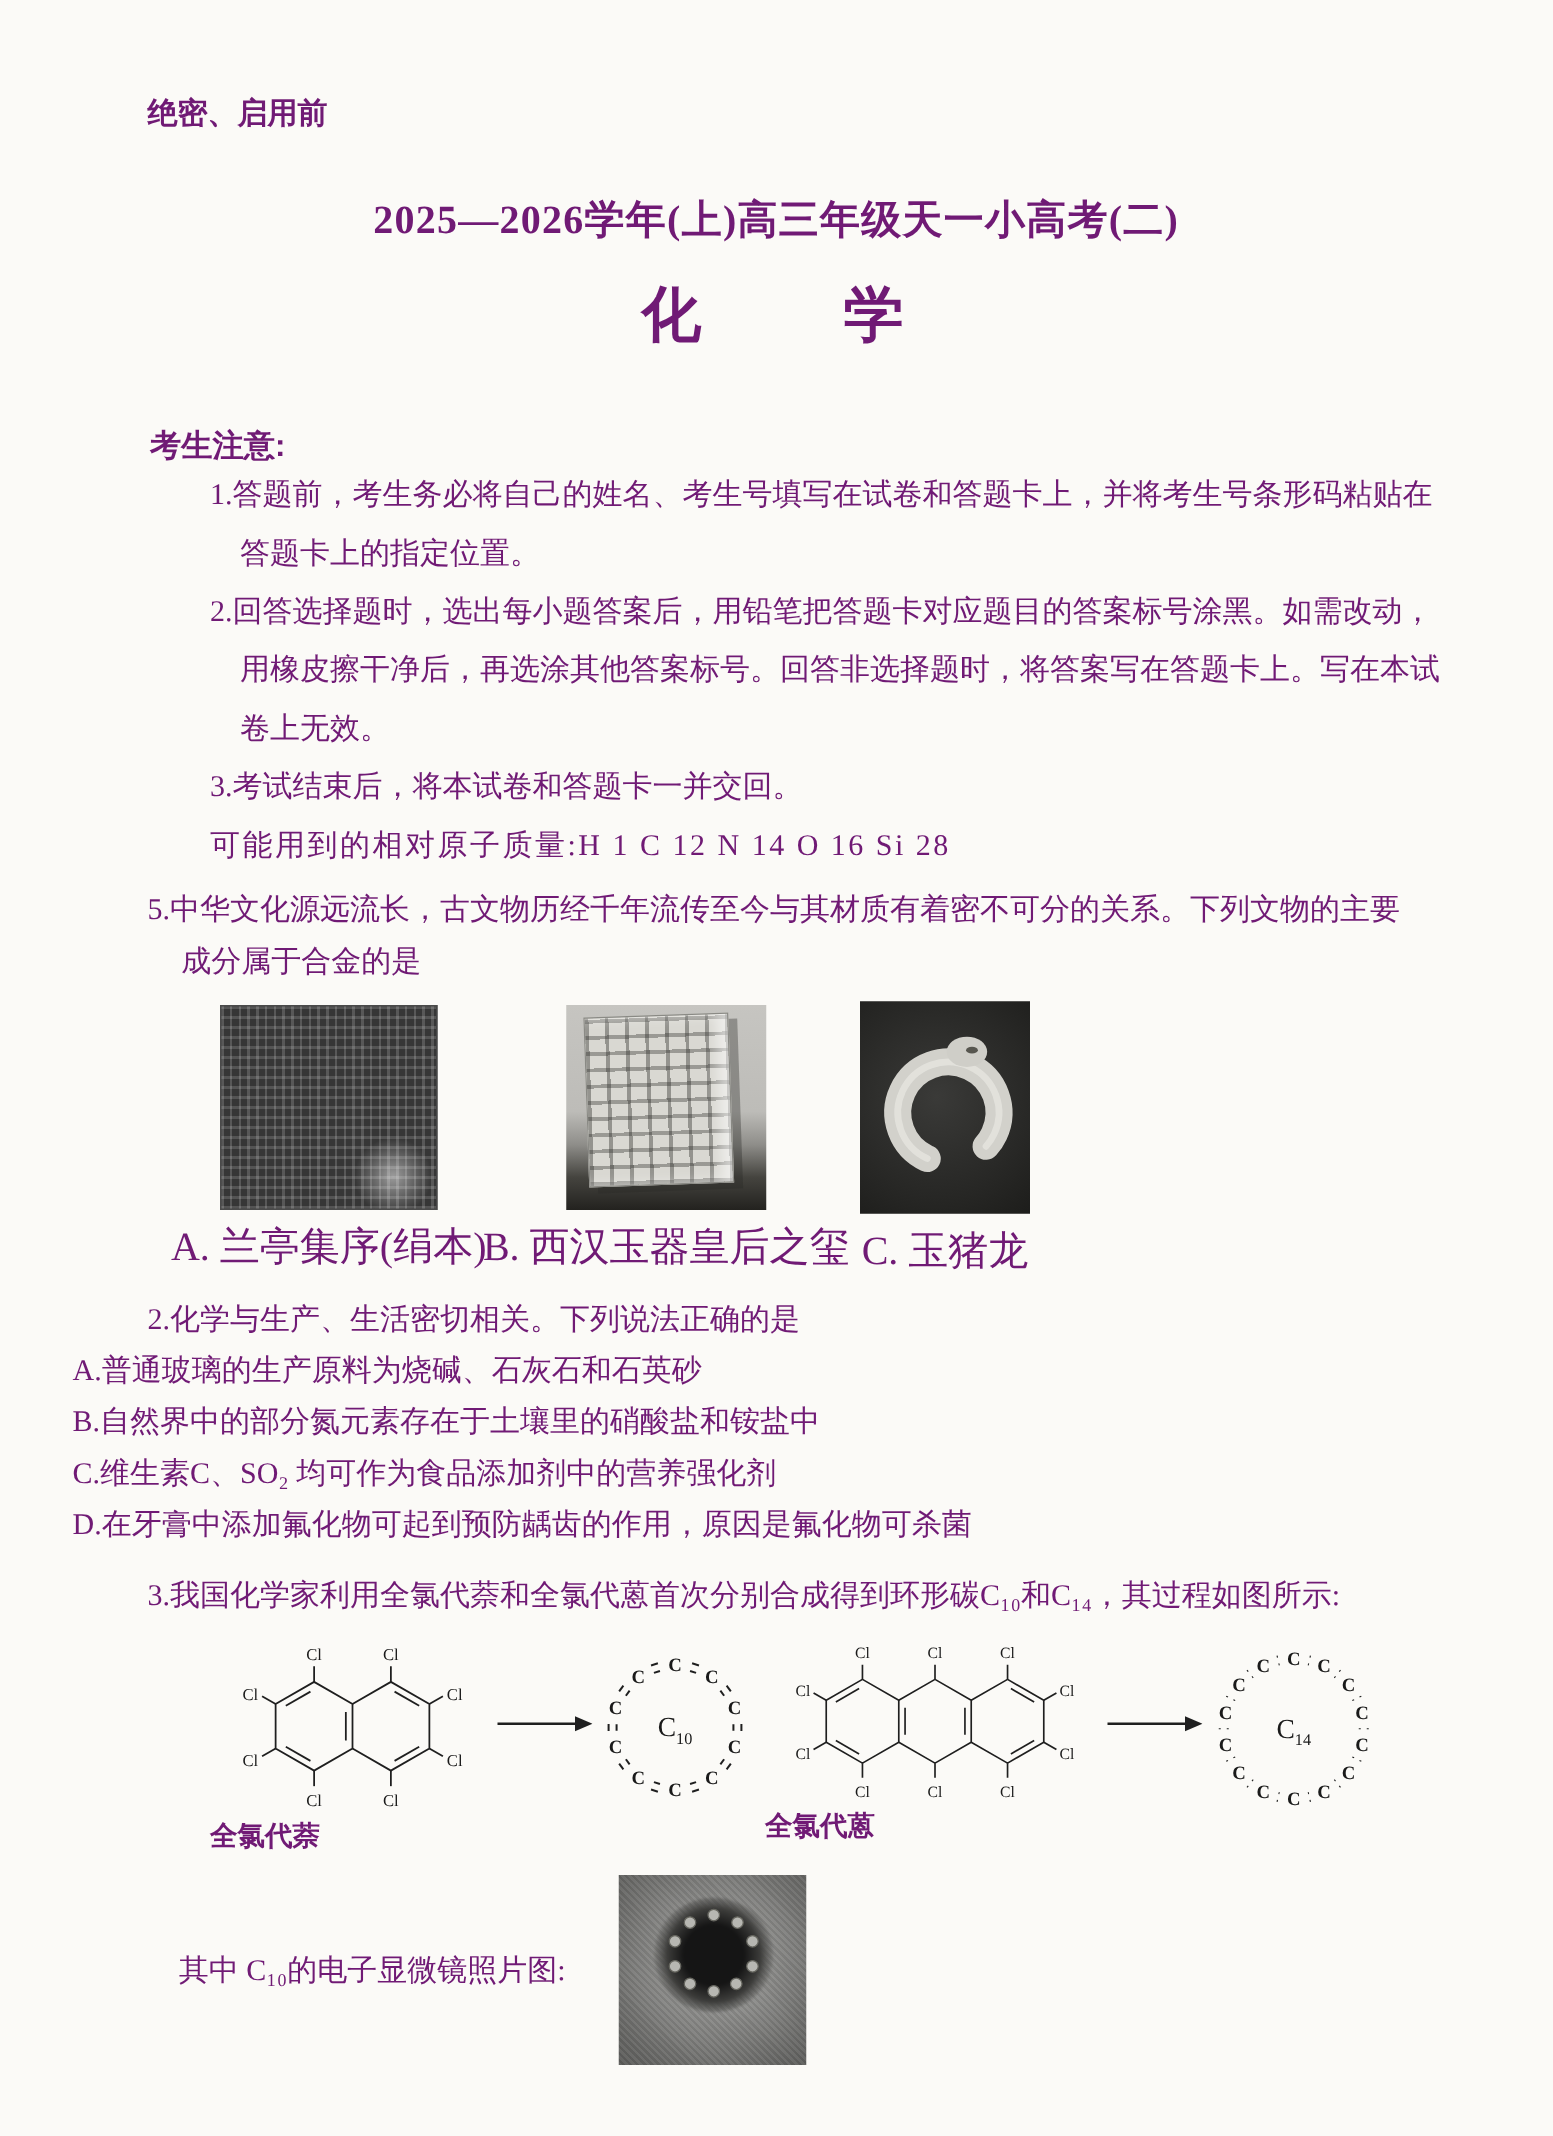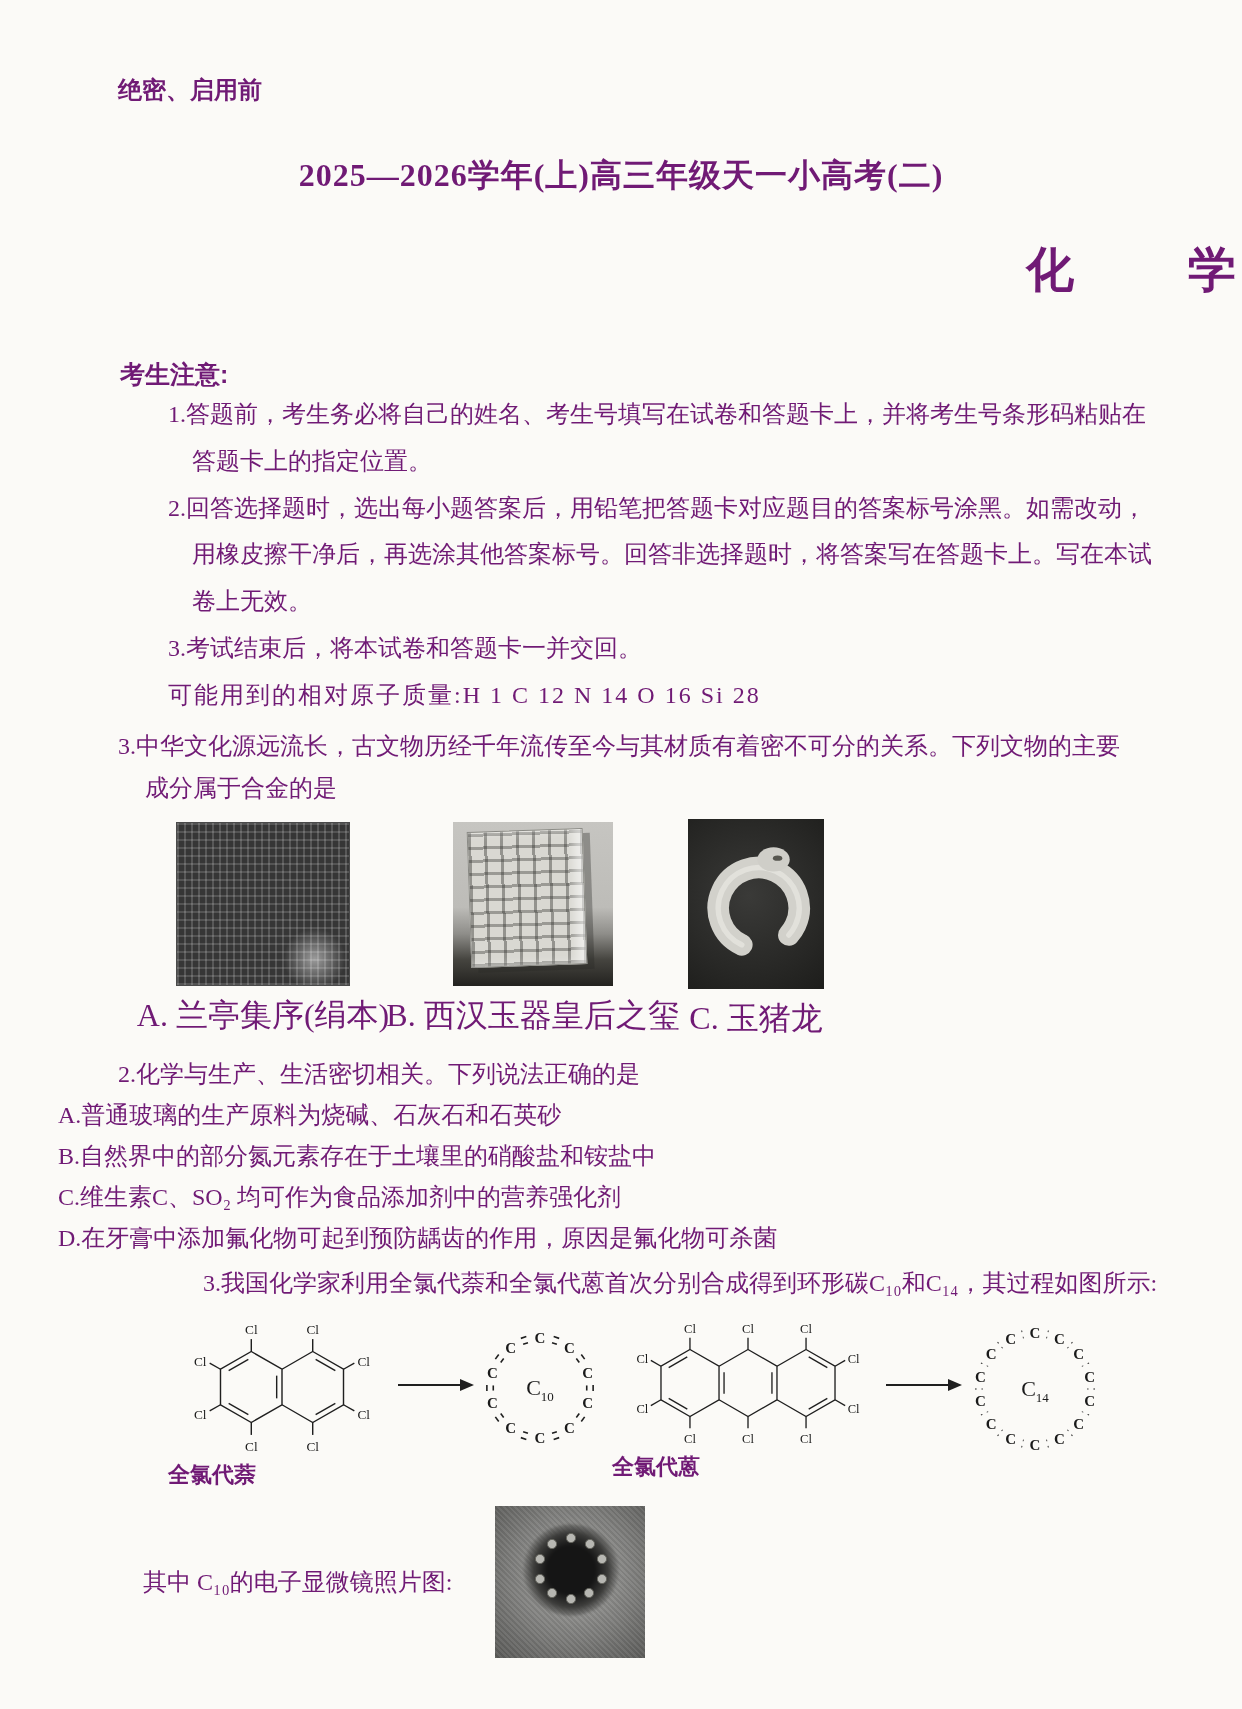--- a/index.html
+++ b/index.html
@@ -6,21 +6,21 @@
   body{background:#e8e7e4;}
   .page{
     position:relative;width:1242px;height:1709px;margin:0 auto;
     background:#fbfaf7;overflow:hidden;color:#701a75;
     font-family:"Liberation Serif","DejaVu Serif",serif;
   }
 
   .security{margin:74px 0 0 118px;font-size:24px;font-weight:600;
     font-family:"Liberation Sans","DejaVu Sans",sans-serif;}
   .exam-title{margin-top:48px;text-align:center;font-size:32px;font-weight:600;letter-spacing:1px;}
-  .subject-title{margin-top:40px;text-align:right;font-size:48px;font-weight:700;letter-spacing:6px;}
+  .subject-title{margin-top:22px;text-align:center;font-size:48px;font-weight:700;letter-spacing:6px;}
 
   .notice-head{margin:56px 0 0 120px;font-size:25px;font-weight:700;
     font-family:"Liberation Sans","DejaVu Sans",sans-serif;}
   .notice-item{margin-left:168px;width:962px;padding-left:24px;text-indent:-24px;
     font-size:24px;line-height:1.95;font-weight:500;}
   .atomic-mass{margin-left:168px;font-size:24px;line-height:1.95;letter-spacing:2px;font-weight:500;}
 
   .section-head{margin:44px 0 0 118px;width:1010px;padding-left:50px;text-indent:-50px;
     font-size:25px;font-weight:700;line-height:1.7;
     font-family:"Liberation Sans","DejaVu Sans",sans-serif;}
@@ -46,21 +46,21 @@
       repeating-linear-gradient(90deg, rgba(52,52,48,.42) 0 3px, transparent 3px 16px),
       repeating-linear-gradient(0deg, rgba(52,52,48,.38) 0 3px, transparent 3px 13px);
     box-shadow:7px 5px 0 rgba(40,40,36,.35), inset -9px 0 10px rgba(255,255,255,.55);}
   .img-dragon{width:136px;height:170px;background:
       radial-gradient(circle at 45% 45%, #3a3a38 0%, #262624 70%, #1d1d1b 100%);}
   .img-bronze{width:132px;height:176px;background:#fbfaf7;}
 
   .q2block{margin-top:12px;}
   .q2opt{margin-left:58px;font-size:24px;line-height:1.72;}
 
-  .q3stem{margin-top:2px;white-space:nowrap;text-align:center;}
+  .q3stem{margin-top:14px;white-space:nowrap;}
 
   .chemrow{margin:12px 0 0 168px;display:flex;align-items:flex-start;}
   .molblock{display:flex;flex-direction:column;align-items:flex-start;}
   .molcap{margin-top:2px;font-size:22px;font-weight:700;
     font-family:"Liberation Sans","DejaVu Sans",sans-serif;}
   .bond{stroke:#1f1f1f;stroke-width:1.6;fill:none;}
   .clraw{font-size:15px;font-family:"Liberation Serif","DejaVu Serif",serif;fill:#1a1a1a;}
   .ratom{font-size:15px;font-weight:600;font-family:"Liberation Serif","DejaVu Serif",serif;fill:#1a1a1a;}
   .rcenter{font-size:22px;font-family:"Liberation Serif","DejaVu Serif",serif;fill:#1a1a1a;}
   .rsub{font-size:13px;}
@@ -85,21 +85,21 @@
   <div class="exam-title">2025—2026学年(上)高三年级天一小高考(二)</div>
   <div class="subject-title">化　　学</div>
 
   <div class="notice-head">考生注意:</div>
   <div class="notice-item">1.答题前，考生务必将自己的姓名、考生号填写在试卷和答题卡上，并将考生号条形码粘贴在答题卡上的指定位置。</div>
   <div class="notice-item">2.回答选择题时，选出每小题答案后，用铅笔把答题卡对应题目的答案标号涂黑。如需改动，用橡皮擦干净后，再选涂其他答案标号。回答非选择题时，将答案写在答题卡上。写在本试卷上无效。</div>
   <div class="notice-item">3.考试结束后，将本试卷和答题卡一并交回。</div>
   <div class="atomic-mass">可能用到的相对原子质量:H 1  C 12  N 14  O 16  Si 28</div>
 
 
-  <div class="qstem q1stem">3.中华文化源远流长，古文物历经千年流传至今与其材质有着密不可分的关系。下列文物的主要成分属于合金的是</div>
+  <div class="qstem q1stem">5.中华文化源远流长，古文物历经千年流传至今与其材质有着密不可分的关系。下列文物的主要成分属于合金的是</div>
 
   <div class="figrow">
     <div class="figcol colA">
       <div class="img-rubbing"></div>
       <div class="cap">A. 兰亭集序(绢本)</div>
     </div>
     <div class="figcol colB">
       <div class="img-seal">
         <div class="seal-face"></div>
       </div>

